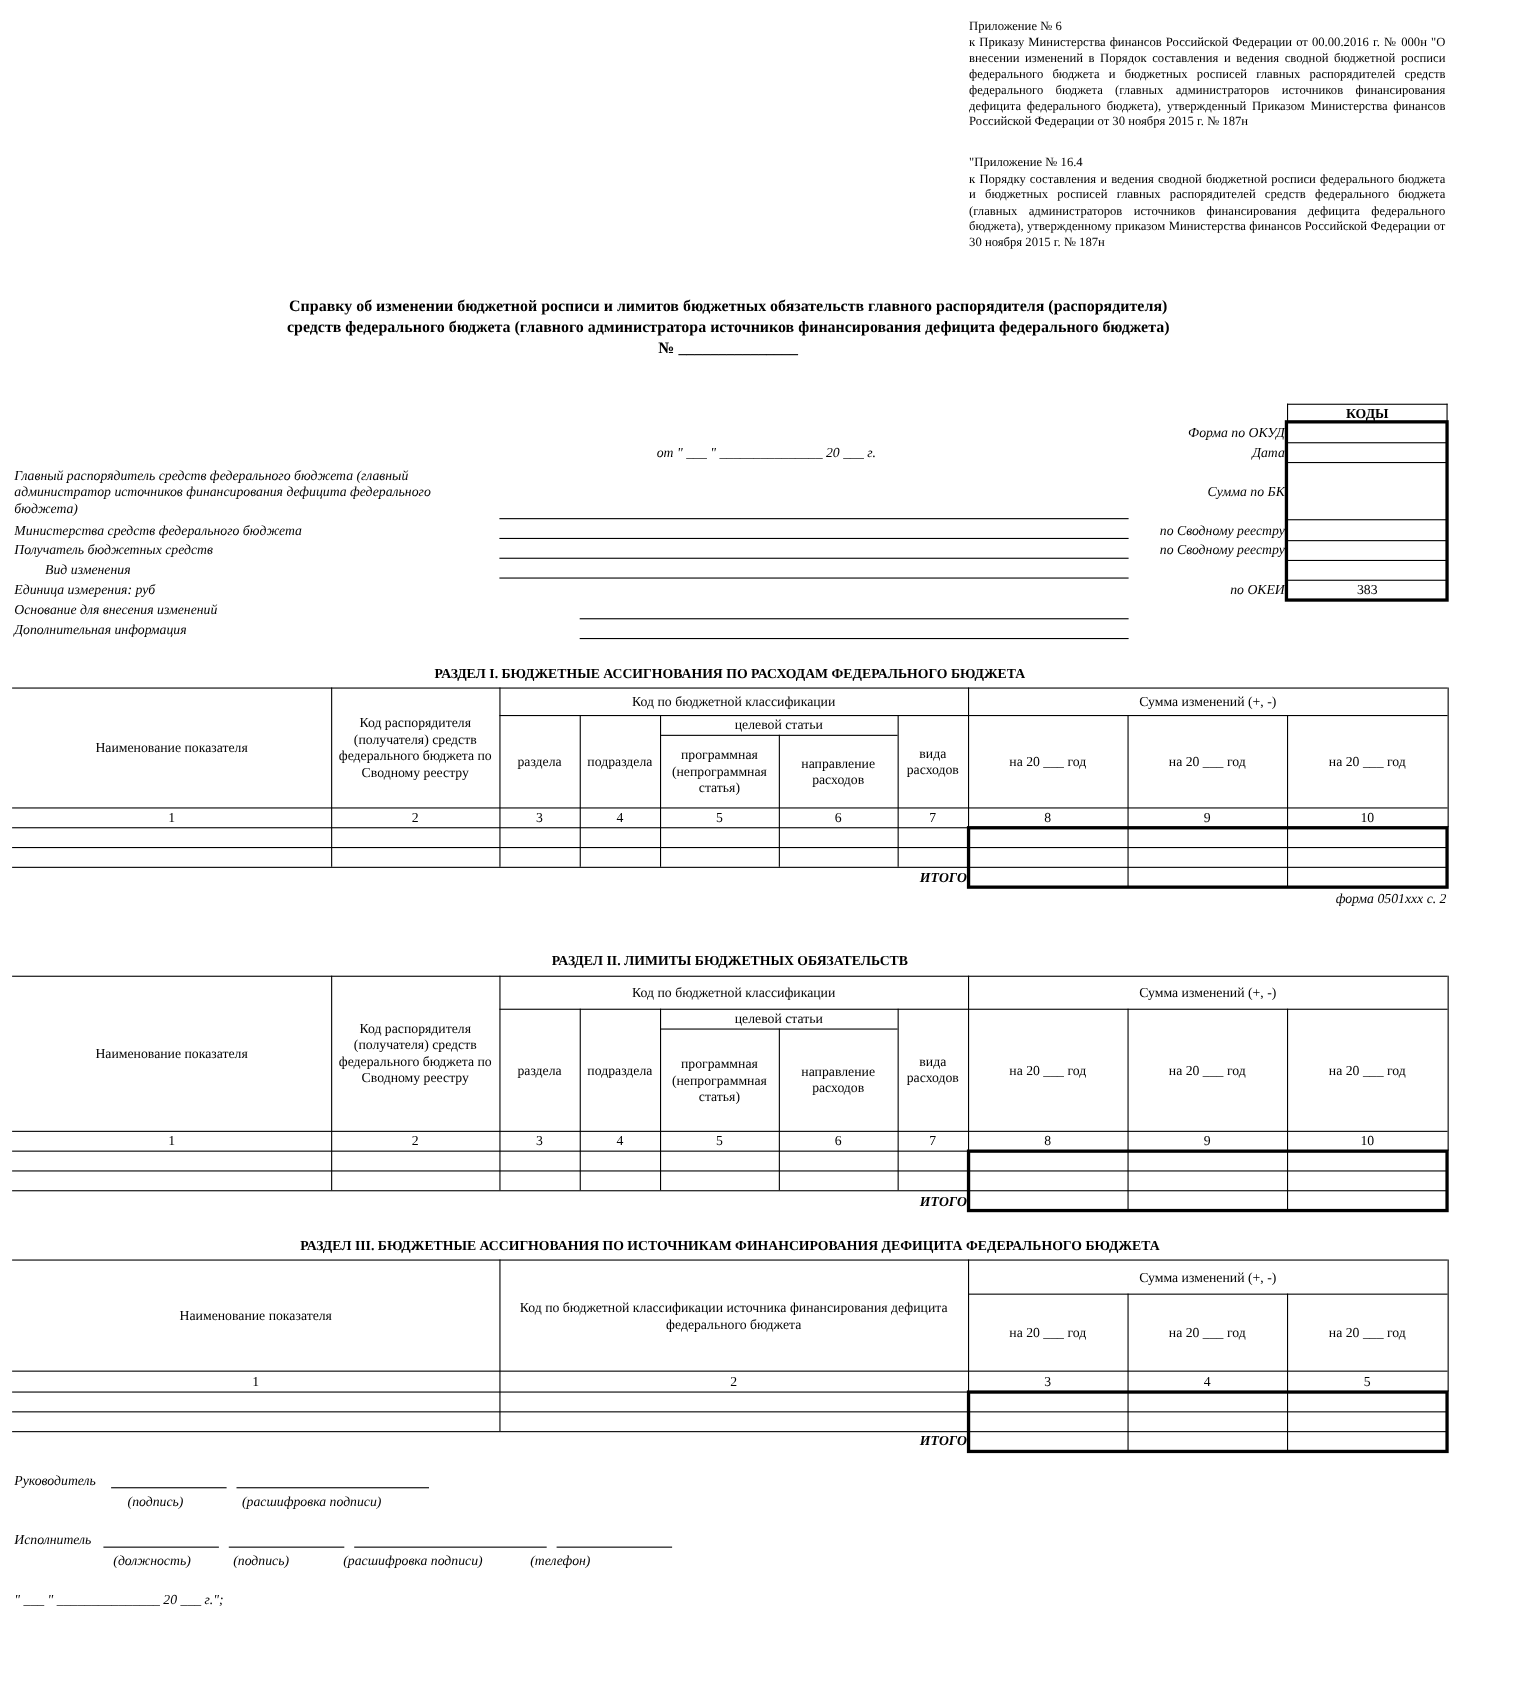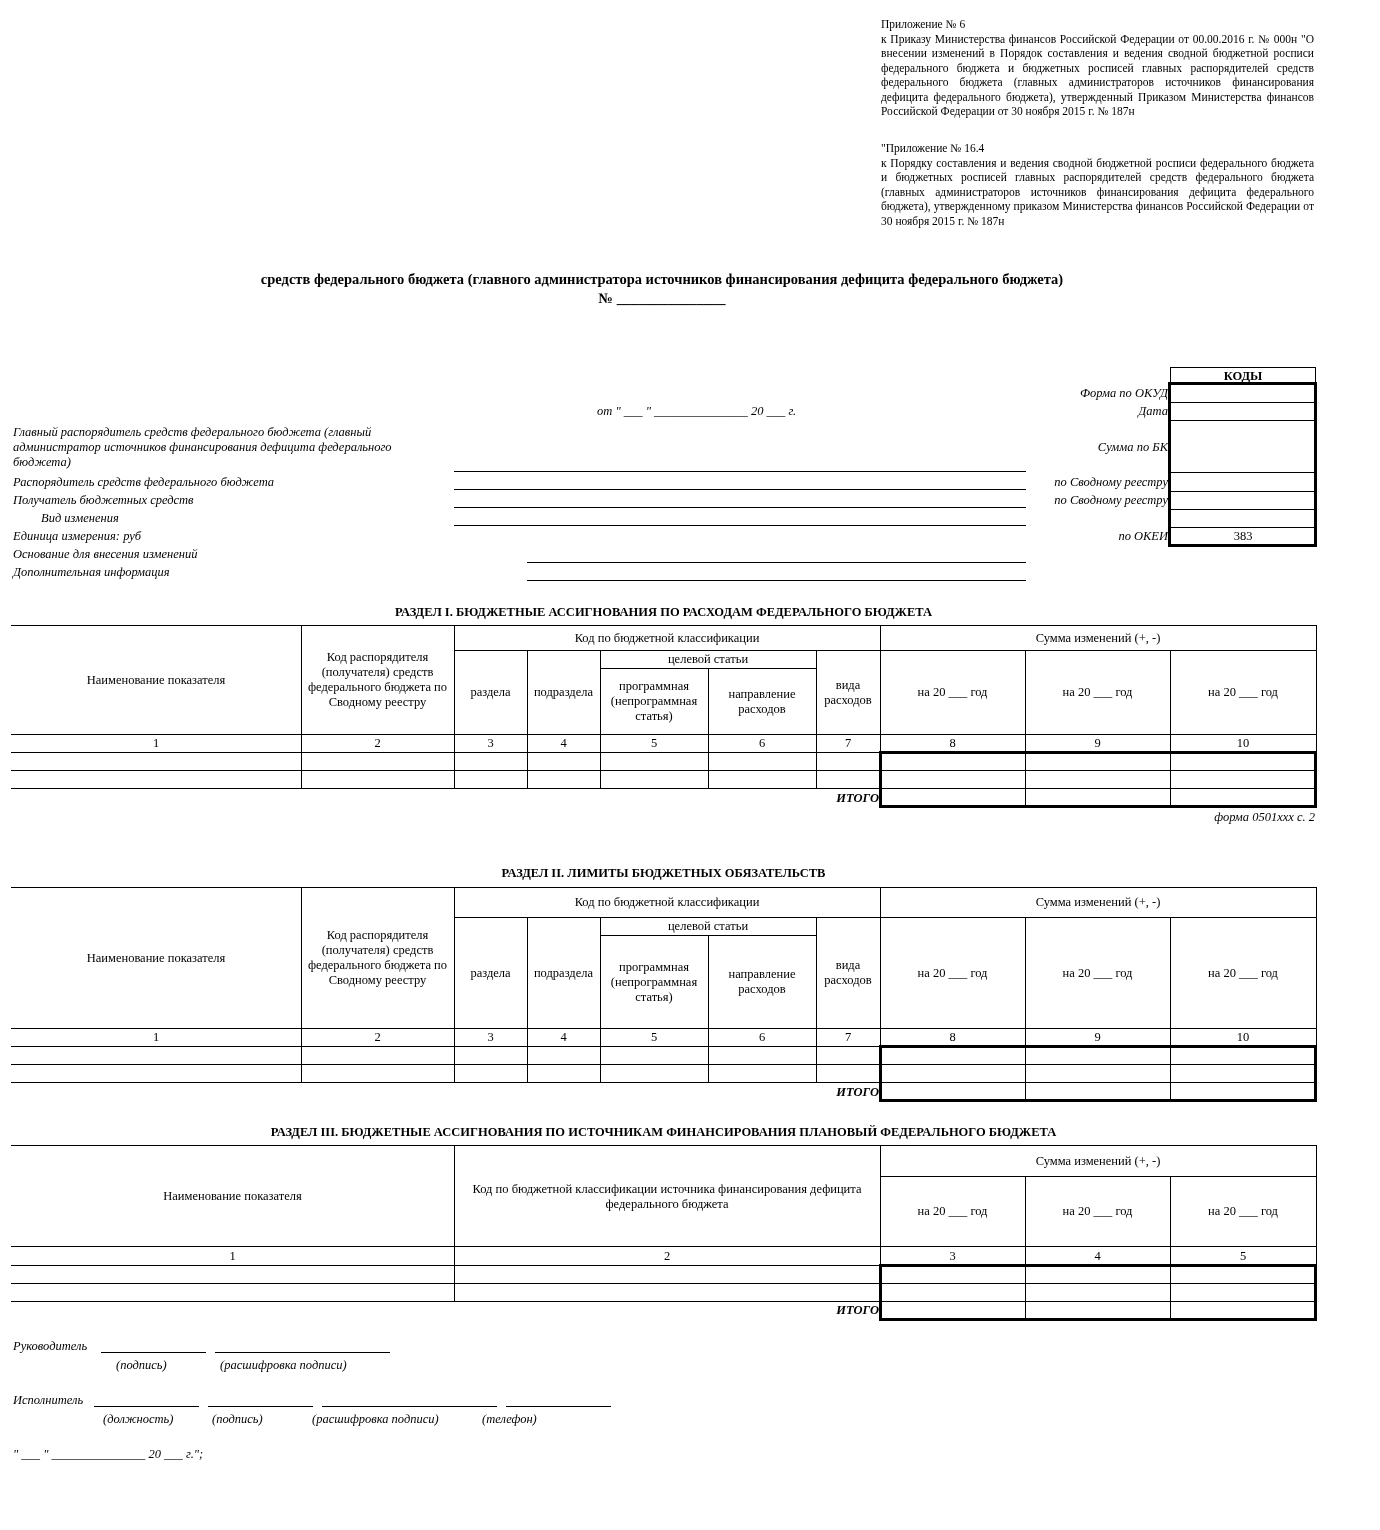--- a/index.html
+++ b/index.html
@@ -24,20 +24,21 @@
 <div class="abs sm" style="left:881px; top:17px; width:433px;">
   <div>Приложение № 6</div>
   <div class="just">к  Приказу Министерства финансов Российской Федерации от 00.00.2016 г. № 000н "О внесении изменений в Порядок составления и ведения сводной бюджетной росписи федерального бюджета и бюджетных росписей главных распорядителей средств федерального бюджета (главных администраторов источников финансирования дефицита федерального бюджета), утвержденный Приказом Министерства финансов Российской Федерации от 30 ноября 2015 г. № 187н</div>
 </div>
 <div class="abs sm" style="left:881px; top:141px; width:433px;">
   <div>"Приложение № 16.4</div>
   <div class="just">к Порядку составления и ведения сводной бюджетной росписи федерального бюджета и бюджетных росписей главных распорядителей средств федерального бюджета (главных администраторов источников финансирования дефицита федерального бюджета), утвержденному приказом Министерства финансов Российской Федерации от 30 ноября 2015 г. № 187н</div>
 </div>
 
 <div class="abs title" style="left:100px; top:270px; width:1124px;">
+  <div>Справку об изменении бюджетной росписи и лимитов бюджетных обязательств главного распорядителя (распорядителя)</div>
   <div>средств федерального бюджета (главного администратора источников финансирования дефицита федерального бюджета)</div>
   <div>№ _______________</div>
 </div>
 
 <div class="abs md" style="left:597px; top:404px; white-space:nowrap;">от " ___ " _______________ 20 ___ г.</div>
 
 <div class="cell bold" style="left:1170px; top:367px; width:146px; height:17px; border:1px solid #000; border-bottom:none;">КОДЫ</div>
 <div class="thick" style="left:1168px; top:382px; width:149px; height:165px;"></div>
 <div class="hline" style="left:1170px; top:402px; width:146px;"></div>
 <div class="hline" style="left:1170px; top:420px; width:146px;"></div>
@@ -55,21 +56,21 @@
 
 <div class="cell" style="left:1170px; top:384px; width:146px; height:18px;"></div>
 <div class="cell" style="left:1170px; top:403px; width:146px; height:17px;"></div>
 <div class="cell" style="left:1170px; top:421px; width:146px; height:51px;"></div>
 <div class="cell" style="left:1170px; top:473px; width:146px; height:18px;"></div>
 <div class="cell" style="left:1170px; top:492px; width:146px; height:17px;"></div>
 <div class="cell" style="left:1170px; top:510px; width:146px; height:17px;"></div>
 <div class="cell" style="left:1170px; top:528px; width:146px; height:17px;">383</div>
 
 <div class="abs md" style="left:13px; top:425px; width:400px;">Главный распорядитель средств федерального бюджета (главный администратор источников финансирования дефицита федерального бюджета)</div>
-<div class="abs md" style="left:13px; top:475px;">Распорядитель средств федерального бюджета</div>
+<div class="abs md" style="left:13px; top:475px;">Министерства средств федерального бюджета</div>
 <div class="abs md" style="left:13px; top:493px;">Получатель бюджетных средств</div>
 <div class="abs md" style="left:13px; top:511px;margin-left:28px;">Вид изменения</div>
 <div class="abs md" style="left:13px; top:529px;">Единица измерения: руб</div>
 <div class="abs md" style="left:13px; top:547px;">Основание для внесения изменений</div>
 <div class="abs md" style="left:13px; top:565px;">Дополнительная информация</div>
 
 <div class="ul md" style="left:454px; top:457px; width:572px; height:14px;"></div>
 <div class="ul md" style="left:454px; top:475px; width:572px; height:14px;"></div>
 <div class="ul md" style="left:454px; top:493px; width:572px; height:14px;"></div>
 <div class="ul md" style="left:454px; top:511px; width:572px; height:14px;"></div>
@@ -229,21 +230,21 @@
     <div class="cell" style="left:880px; top:1065px; width:145px; height:17px;"></div>
     <div class="cell" style="left:1025px; top:1065px; width:145px; height:17px;"></div>
     <div class="cell" style="left:1170px; top:1065px; width:146px; height:17px;"></div>
   </div>
   <div class="abs md bold right" style="left:700px; top:1085px; width:179px;">ИТОГО</div>
   <div class="cell" style="left:880px; top:1083px; width:145px; height:17px;"></div>
   <div class="cell" style="left:1025px; top:1083px; width:145px; height:17px;"></div>
   <div class="cell" style="left:1170px; top:1083px; width:146px; height:17px;"></div>
 </div>
 
-<div class="sec-title" style="left:11px; top:1125px; width:1305px;">РАЗДЕЛ III. БЮДЖЕТНЫЕ АССИГНОВАНИЯ ПО ИСТОЧНИКАМ ФИНАНСИРОВАНИЯ ПЛАНОВЫЙ ФЕДЕРАЛЬНОГО БЮДЖЕТА</div>
+<div class="sec-title" style="left:11px; top:1125px; width:1305px;">РАЗДЕЛ III. БЮДЖЕТНЫЕ АССИГНОВАНИЯ ПО ИСТОЧНИКАМ ФИНАНСИРОВАНИЯ ДЕФИЦИТА ФЕДЕРАЛЬНОГО БЮДЖЕТА</div>
 
 <div>
   <div class="hline" style="left:11px; top:1145px; width:1305px;"></div>
   <div class="hline" style="left:880px; top:1176px; width:436px;"></div>
   <div class="hline" style="left:11px; top:1246px; width:1305px;"></div>
   <div class="hline" style="left:11px; top:1265px; width:1305px;"></div>
   <div class="hline" style="left:11px; top:1283px; width:1305px;"></div>
   <div class="hline" style="left:11px; top:1301px; width:1305px;"></div>
   <div class="vline" style="left:454px; top:1145px; height:156px;"></div>
   <div class="vline" style="left:880px; top:1145px; height:120px;"></div>

